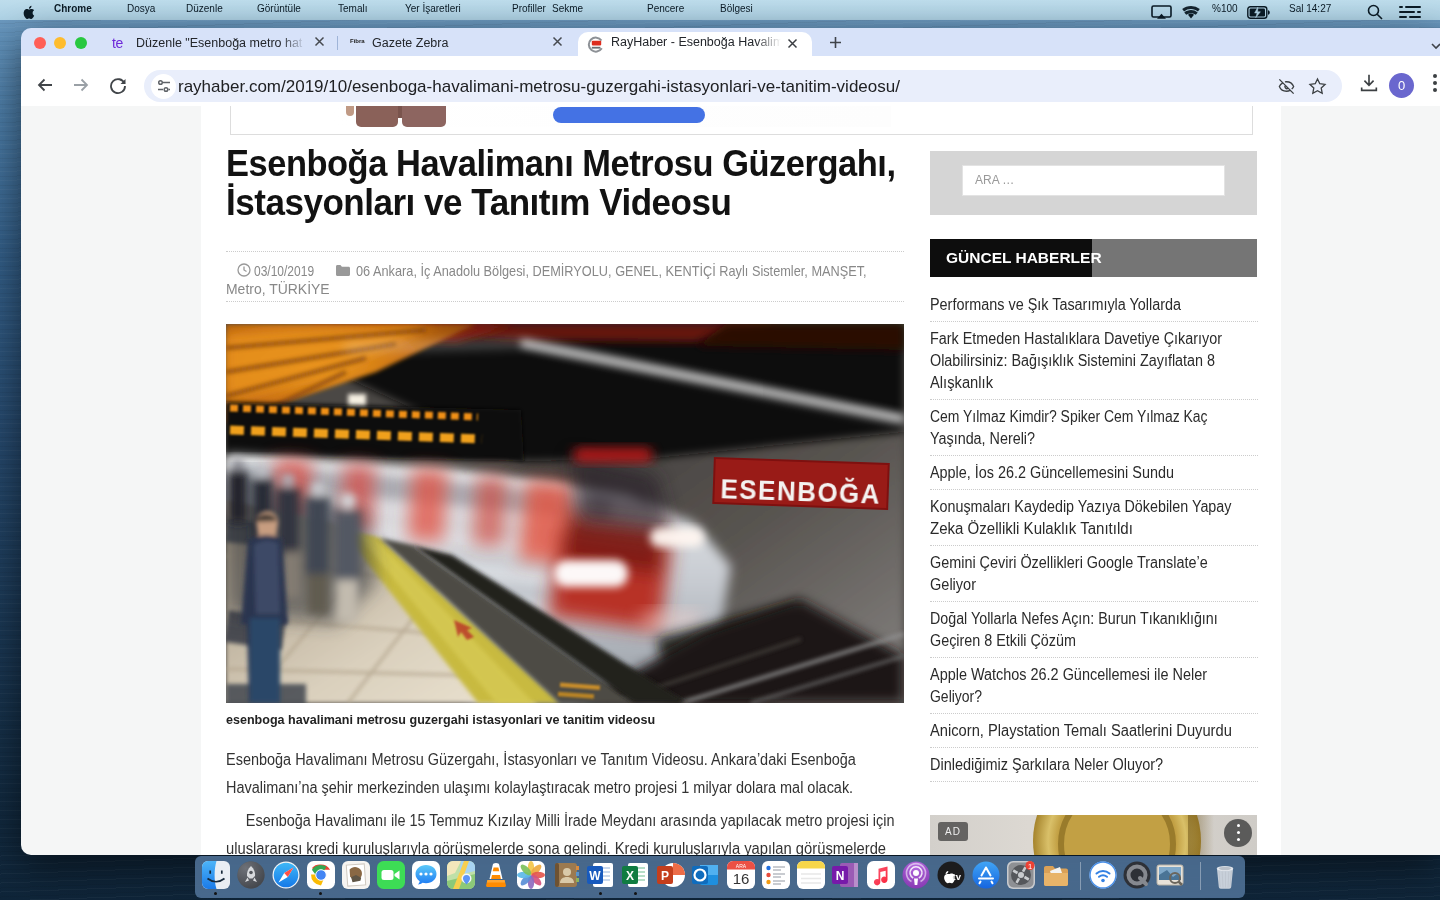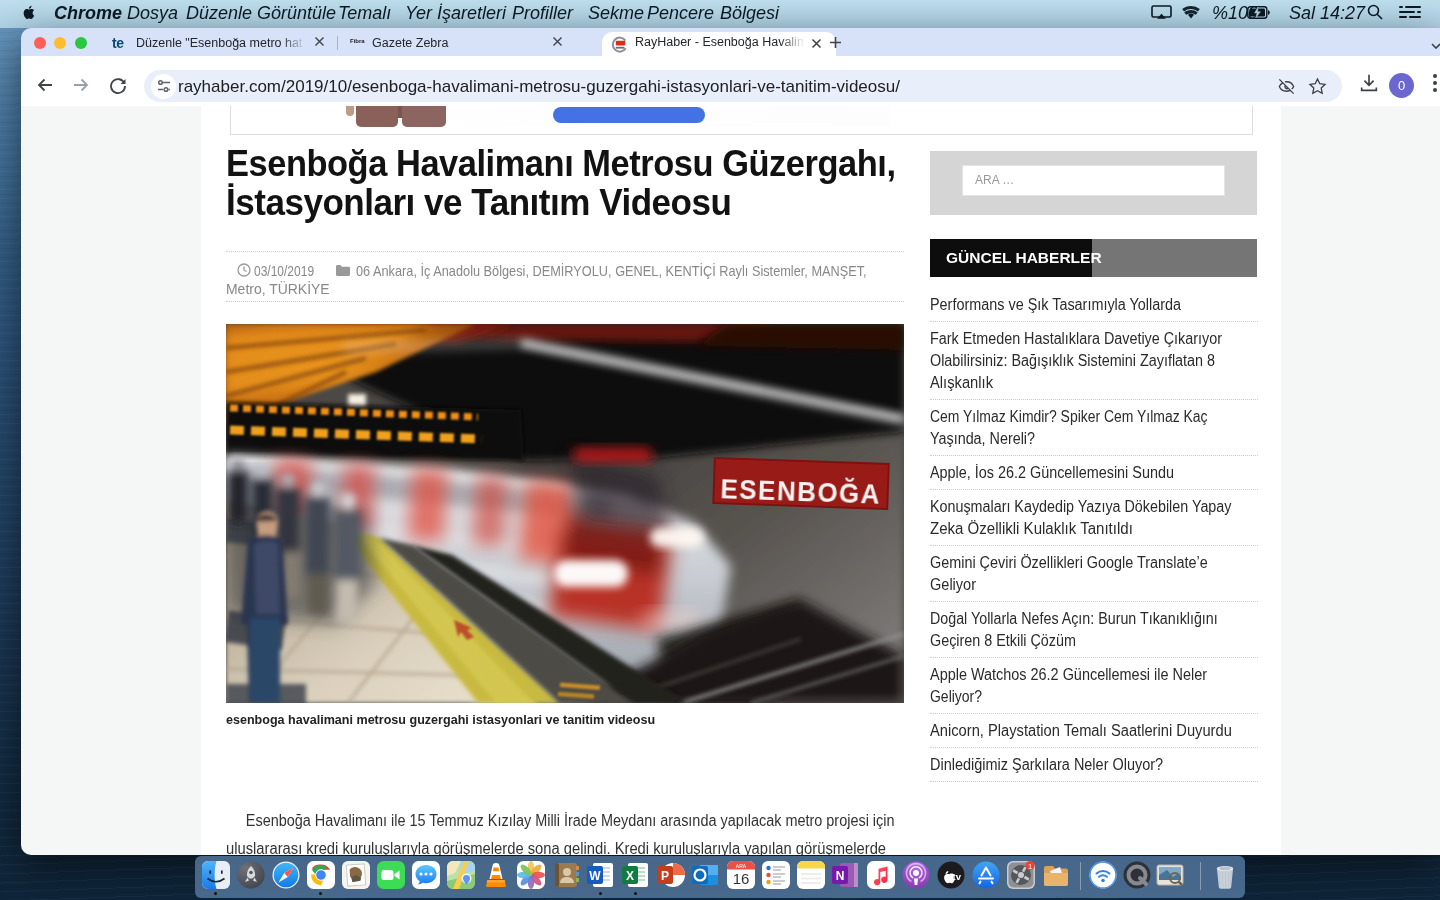--- a/index.html
+++ b/index.html
@@ -1,30 +1,30 @@
 <!DOCTYPE html>
 <html><head>
 <meta charset="utf-8">
 <style>
 * { margin:0; padding:0; box-sizing:border-box; }
 html,body { width:1440px; height:900px; overflow:hidden; font-family:"Liberation Sans", sans-serif; }
 body { position:relative; background:linear-gradient(180deg,#79a3c6 0%,#6191b9 4%,#4a7aa4 13%,#335e87 28%,#26496d 48%,#1a3753 70%,#122a40 88%,#0f2539 100%); }
 .abs { position:absolute; }
 
 
-#menubar { position:absolute; left:0; top:0; width:1440px; height:28px; background:linear-gradient(180deg,#bfdeed,#aed2e5); color:#0b1b26; font-size:18px;font-style:italic; }
+#menubar { position:absolute; left:0; top:0; width:1440px; height:20px; background:linear-gradient(180deg,#bfdeed,#aed2e5); color:#0b1b26; font-size:10px; }
 #menubar .mi { position:absolute; top:3px; }
 #menubar .b { font-weight:bold; }
 
 
 #win { position:absolute; left:21px; top:28px; width:1419px; height:827px; border-radius:10px 0 0 10px; overflow:hidden; box-shadow:0 12px 40px rgba(0,0,0,.55); }
 #tabstrip { position:absolute; left:0; top:0; width:100%; height:28px; background:#d7e2f9; }
 .tlight { position:absolute; top:9px; width:12px; height:12px; border-radius:50%; }
 .tab { position:absolute; height:23px; font-size:12.5px; color:#23262b; }
-#activetab { position:absolute; left:557px; top:4px; width:234px; height:24px; background:#fff; border-radius:10px 10px 0 0;margin-left:24px; }
+#activetab { position:absolute; left:557px; top:4px; width:234px; height:24px; background:#fff; border-radius:10px 10px 0 0; }
 #toolbar { position:absolute; left:0; top:28px; width:100%; height:50px; background:#fff; }
 #urlpill { position:absolute; left:123px; top:14px; width:1198px; height:32px; border-radius:16px; background:#e9eefb; }
 .cicon { position:absolute; }
 
 
 #page { position:absolute; left:0; top:78px; width:1419px; height:749px; background:#f5f6f6; overflow:hidden; }
 #wrap { position:absolute; left:180px; top:0; width:1080px; height:749px; background:#fff; }
 
 #banner { position:absolute; left:209px; top:0px; width:1023px; height:29px; background:#fff; border:1px solid #ddd; border-top:none; }
 #h1 { position:absolute; left:205px; top:39px; width:760px; font-weight:bold; color:#121212; font-size:37px; line-height:38.5px; letter-spacing:-.5px; }
@@ -61,21 +61,21 @@
   <svg class="abs" style="left:22px;top:4.5px" width="13" height="15" viewBox="0 0 13 15">
       <path fill="#0b1b26" d="M10.6 7.9c0-1.7 1.4-2.5 1.5-2.6-.8-1.2-2-1.3-2.5-1.3-1-.1-2 .6-2.5.6-.5 0-1.3-.6-2.2-.6-1.1 0-2.2.7-2.7 1.7-1.2 2-.3 5 .8 6.6.5.8 1.2 1.7 2 1.6.8 0 1.1-.5 2.1-.5s1.3.5 2.2.5c.9 0 1.5-.8 2-1.6.6-.9.9-1.8.9-1.8s-1.6-.7-1.6-2.6zM8.9 2.8c.4-.5.7-1.3.6-2-.6 0-1.4.4-1.8 1-.4.4-.8 1.2-.7 1.9.7.1 1.4-.4 1.9-.9z"></path>
     </svg>
   <span class="mi b" style="left:54px">Chrome</span>
   <span class="mi" style="left:127px">Dosya</span>
   <span class="mi" style="left:186px">Düzenle</span>
   <span class="mi" style="left:257px">Görüntüle</span>
   <span class="mi" style="left:338px">Temalı</span>
   <span class="mi" style="left:405px">Yer İşaretleri</span>
   <span class="mi" style="left:512px">Profiller</span>
-  <span class="mi" style="left:588px">Sekme</span>
+  <span class="mi" style="left:552px">Sekme</span>
   <span class="mi" style="left:647px">Pencere</span>
   <span class="mi" style="left:720px">Bölgesi</span>
   <svg class="abs" style="left:1151px;top:5px" width="21" height="15" viewBox="0 0 21 15">
       <rect x="1" y="1" width="19" height="11" rx="1.5" fill="none" stroke="#0b1b26" stroke-width="1.6"></rect>
       <path d="M6 13.8h9l-4.5-5z" fill="#0b1b26"></path>
     </svg>
   <svg class="abs" style="left:1181px;top:4.5px" width="20" height="14" viewBox="0 0 20 14">
       <g fill="#0b1b26">
         <path d="M10 13.6 13 9.8a4.8 4.8 0 0 0-6 0z"></path>
         <path d="M10 8.2c1.8 0 3.5.6 4.8 1.6l1.9-2.4A10.7 10.7 0 0 0 10 5.1c-2.5 0-4.8.9-6.7 2.3l1.9 2.4A7.9 7.9 0 0 1 10 8.2z" opacity=".95"></path>
@@ -100,21 +100,21 @@
       </g>
     </svg>
 </div>
 
 <div id="win">
   <div id="tabstrip">
     <div class="tlight" style="left:13px;background:#ff5f57"></div>
     <div class="tlight" style="left:33px;background:#febc2e"></div>
     <div class="tlight" style="left:54px;background:#28c840"></div>
 
-    <span style="position:absolute;left:91px;top:7px;color:#0c4a6e;font-weight:bold;font-size:14px;letter-spacing:-.5px">te</span>
+    <span style="position:absolute;left:91px;top:7px;color:#6d28d9;font-weight:normal;font-size:14px;letter-spacing:-.5px">te</span>
     <span class="tab" style="left:115px;top:8px;width:170px;overflow:hidden;white-space:nowrap;display:inline-block;-webkit-mask-image:linear-gradient(90deg,#000 85%,transparent);mask-image:linear-gradient(90deg,#000 85%,transparent)">Düzenle "Esenboğa metro hat</span>
     <svg class="abs" style="left:293px;top:8px" width="11" height="11" viewBox="0 0 11 11">
         <path d="M1.5 1.5 9.5 9.5M9.5 1.5 1.5 9.5" stroke="#45494f" stroke-width="1.5"></path>
       </svg>
     <div class="abs" style="left:316px;top:8px;width:1px;height:14px;background:#9fb4d8"></div>
 
     <span class="abs" style="left:329px;top:10px;font-size:6px;font-weight:bold;color:#222;letter-spacing:0">Fibra</span>
     <span class="tab" style="left:351px;top:8px">Gazete Zebra</span>
     <svg class="abs" style="left:531px;top:8px" width="11" height="11" viewBox="0 0 11 11">
         <path d="M1.5 1.5 9.5 9.5M9.5 1.5 1.5 9.5" stroke="#45494f" stroke-width="1.5"></path>
@@ -367,20 +367,24 @@
       </g>
 
       <g transform="rotate(2 575 160)">
         <rect x="487" y="136" width="176" height="47" fill="#7e100f"></rect>
         <rect x="489" y="138" width="172" height="43" fill="#991b17"></rect>
         <text x="575" y="169" text-anchor="middle" font-family="Liberation Sans, sans-serif" font-size="26" font-weight="bold" fill="#f4f2f0" letter-spacing="1.5" transform="scale(1,1.05)">ESENBOĞA</text>
       </g>
     </svg>
     </div>
     <div id="caption">esenboga havalimani metrosu guzergahi istasyonlari ve tanitim videosu</div>
+    <div class="para" style="top:640px">
+        <div style="transform:scaleX(.904)">Esenboğa Havalimanı Metrosu Güzergahı, İstasyonları ve Tanıtım Videosu. Ankara’daki Esenboğa</div>
+        <div style="transform:scaleX(.903)">Havalimanı’na şehir merkezinden ulaşımı kolaylaştıracak metro projesi 1 milyar dolara mal olacak.</div>
+      </div>
     <div class="para" style="top:701px">
         <div style="padding-left:22px;transform:scaleX(.902)">Esenboğa Havalimanı ile 15 Temmuz Kızılay Milli İrade Meydanı arasında yapılacak metro projesi için</div>
         <div style="transform:scaleX(.922)">uluslararası kredi kuruluşlarıyla görüşmelerde sona gelindi. Kredi kuruluşlarıyla yapılan görüşmelerde</div>
       </div>
 
     <div id="searchbox">
         <div id="searchinput">ARA …</div>
       </div>
     <div id="widhead">
         <div class="blk"></div>
@@ -416,20 +420,30 @@
         </div>
       <div class="item">
           <div style="transform:scaleX(.902)">Apple Watchos 26.2 Güncellemesi ile Neler</div>
           <div style="transform:scaleX(.873)">Geliyor?</div>
         </div>
       <div class="item">
           <div style="transform:scaleX(.918)">Anicorn, Playstation Temalı Saatlerini Duyurdu</div>
         </div>
       <div class="item">
           <div style="transform:scaleX(.904)">Dinlediğimiz Şarkılara Neler Oluyor?</div>
+        </div>
+    </div>
+    <div id="ad">
+      <div class="abs" style="left:0;top:0;width:327px;height:40px;background:linear-gradient(90deg,#d3d0cb,#dcd8d2 30%,#d5d1cb 70%,#cfccc7)"></div>
+      <div class="abs" style="left:103px;top:-58px;width:168px;height:168px;border-radius:50%;background:radial-gradient(circle at 50% 50%, #c2a044 0 50%, #d9c069 58%, #a8872f 70%, #87681f 82%, #6b5319 100%)"></div>
+      <div class="abs" style="left:128px;top:-30px;width:118px;height:118px;border-radius:50%;border:6px solid rgba(120,92,24,.55)"></div>
+      <div class="abs" style="left:258px;top:0;width:26px;height:40px;background:linear-gradient(90deg,rgba(110,84,24,.55),rgba(110,84,24,0))"></div>
+      <div class="abs" style="left:8px;top:7px;width:30px;height:19px;background:rgba(40,40,40,.65);border-radius:3px;color:#eee;font-size:10px;text-align:center;line-height:19px;letter-spacing:1px">AD</div>
+      <div class="abs" style="left:294px;top:4px;width:28px;height:28px;border-radius:50%;background:rgba(70,70,70,.85)">
+          <div style="position:absolute;left:12.5px;top:5px;width:3px;height:3px;border-radius:50%;background:#fff;box-shadow:0 7px 0 #fff,0 14px 0 #fff"></div>
         </div>
     </div>
   </div>
 </div>
 
 <div id="dockband">
   <div id="dockpanel">
       <svg width="0" height="0" style="position:absolute">
         <defs>
 <linearGradient id="fing" x1="0" y1="0" x2="0" y2="1">

